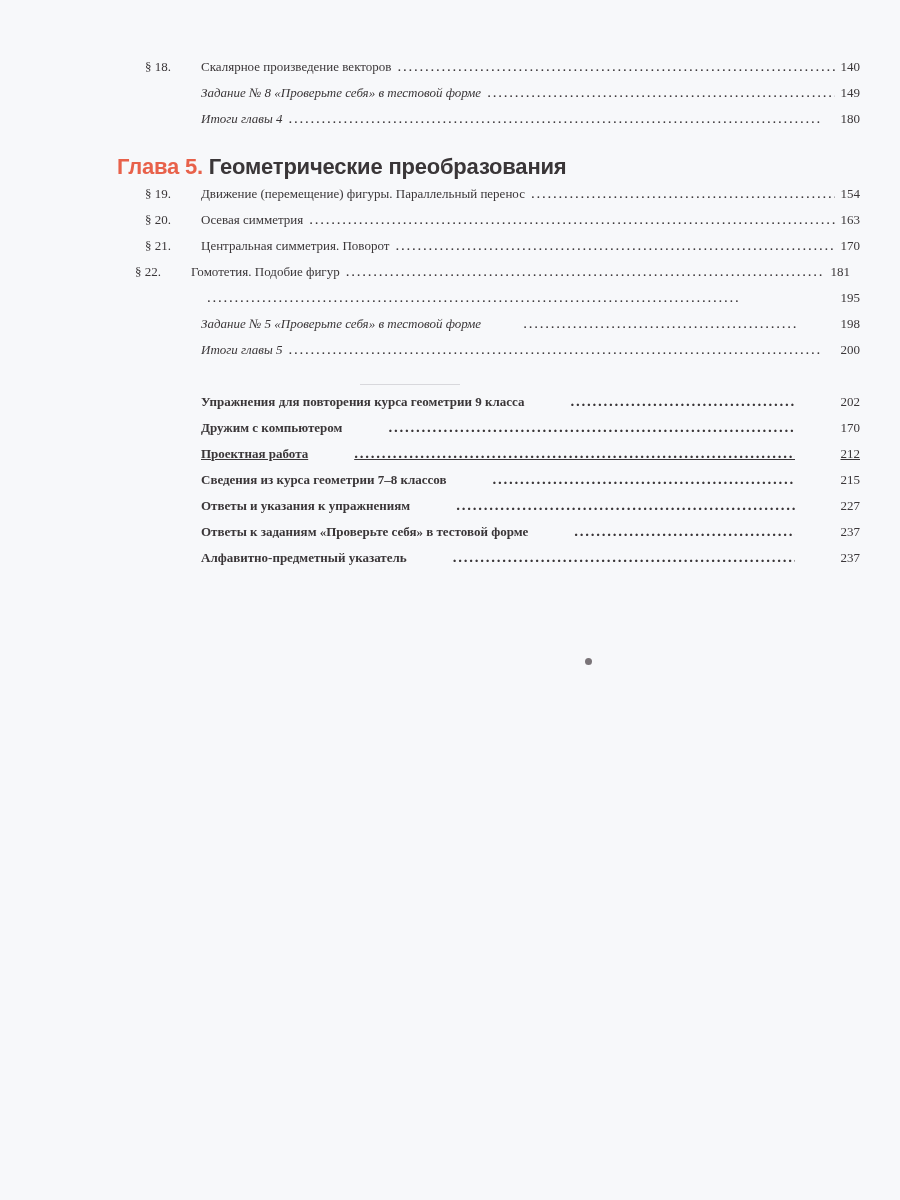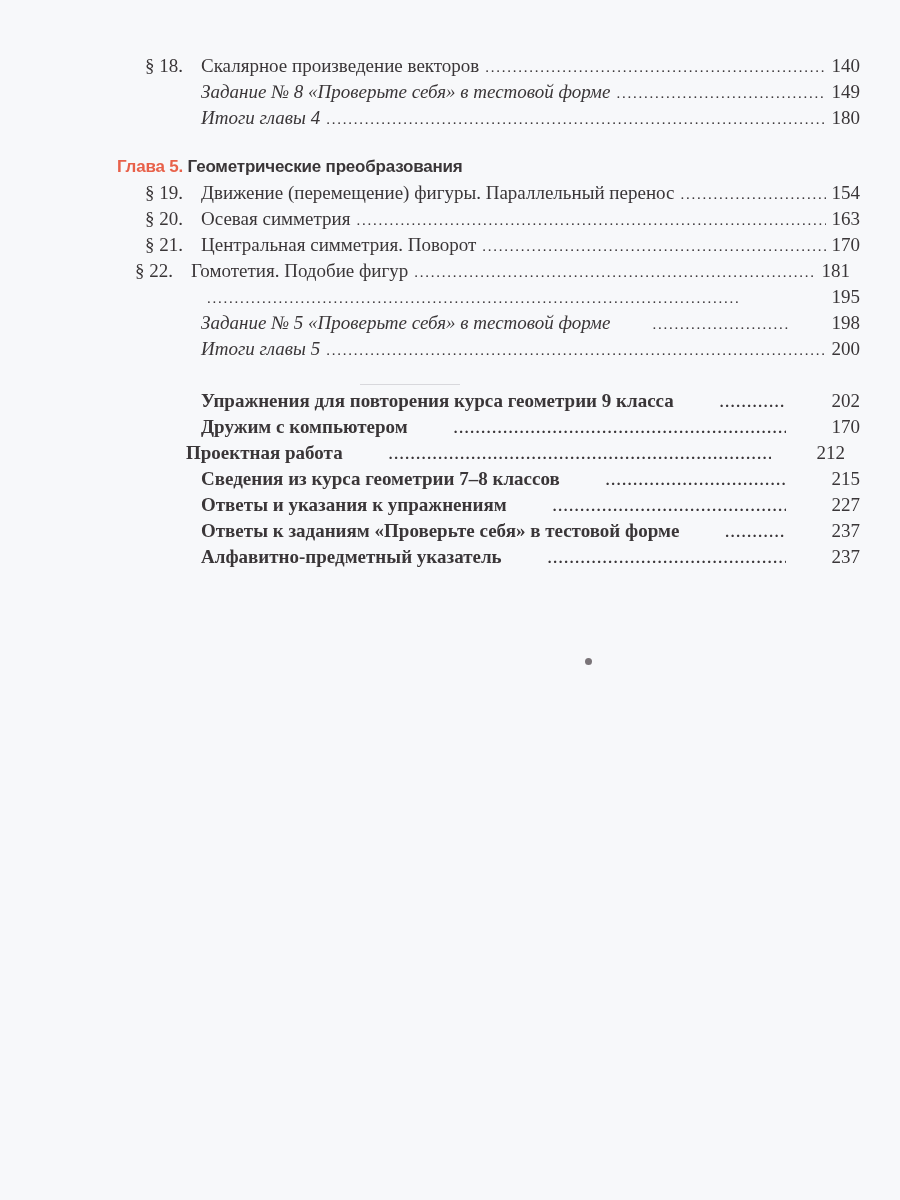--- a/index.html
+++ b/index.html
@@ -9,21 +9,21 @@
     position: relative;
     overflow: hidden;
     color: #3a3638;
     font-family: "Liberation Serif", "DejaVu Serif", serif;
   }
   .toc { position: absolute; left: 0; top: 0; width: 900px; }
   .row {
     position: absolute;
     display: flex;
     align-items: baseline;
-    font-size: 19px;
+    font-size: 13px;
     line-height: 26px;
     white-space: nowrap;
   }
   .num { width: 56px; flex: none; }
   .title { flex: none; }
   .dots {
     flex: 1 1 auto;
     overflow: hidden;
     margin: 0 6px;
     letter-spacing: 3px;
@@ -34,21 +34,21 @@
     letter-spacing: -1px;
   }
   .page { flex: none; text-align: right; }
   .italic .title { font-style: italic; }
   .bold { font-weight: bold; gap: 40px; }
   .chapter {
     position: absolute;
     left: 117px; top: 156px;
     font-family: "Liberation Sans", "DejaVu Sans", sans-serif;
     font-weight: bold;
-    font-size: 17px;
+    font-size: 22px;
     line-height: 22px;
     letter-spacing: -0.2px;
   }
   .chapter .label { color: #e8614a; }
   .chapter .name { color: #3a3638; }
   .smudge {
     position: absolute; left: 585px; top: 658px;
     width: 7px; height: 7px; border-radius: 50%;
     background: #7a7478;
   }
@@ -128,21 +128,21 @@
   <div class="row bold" style="left:201px; top:388px; width:659px;">
     <span class="title">Упражнения для повторения курса геометрии 9 класса</span>
     <span class="dots"></span>
     <span class="page" style="font-weight:normal">202</span>
   </div>
   <div class="row bold" style="left:201px; top:414px; width:659px;">
     <span class="title">Дружим с компьютером</span>
     <span class="dots"></span>
     <span class="page" style="font-weight:normal">170</span>
   </div>
-  <div class="row bold" style="left:186px; top:440px; width:659px;">
+  <div class="row bold" style="left:201px; top:440px; width:659px;text-decoration:underline;">
     <span class="title">Проектная работа</span>
     <span class="dots"></span>
     <span class="page" style="font-weight:normal">212</span>
   </div>
   <div class="row bold" style="left:201px; top:466px; width:659px;">
     <span class="title">Сведения из курса геометрии 7–8 классов</span>
     <span class="dots"></span>
     <span class="page" style="font-weight:normal">215</span>
   </div>
   <div class="row bold" style="left:201px; top:492px; width:659px;">

